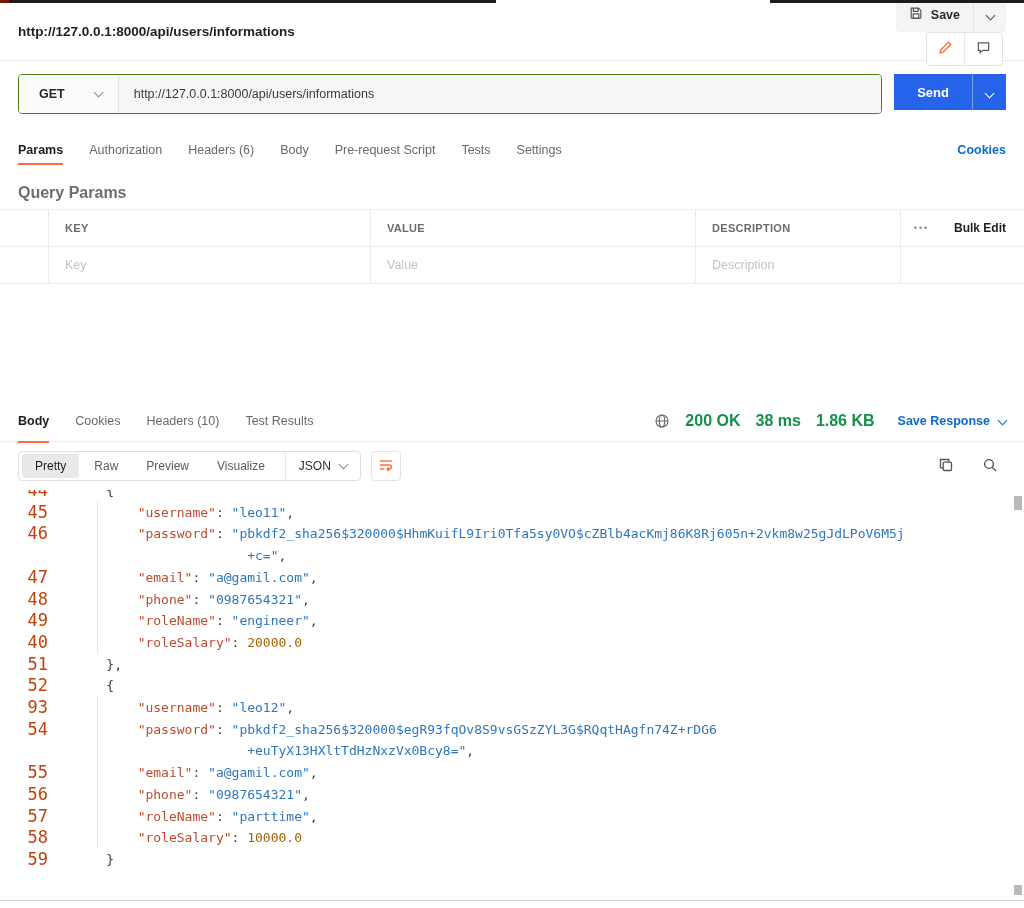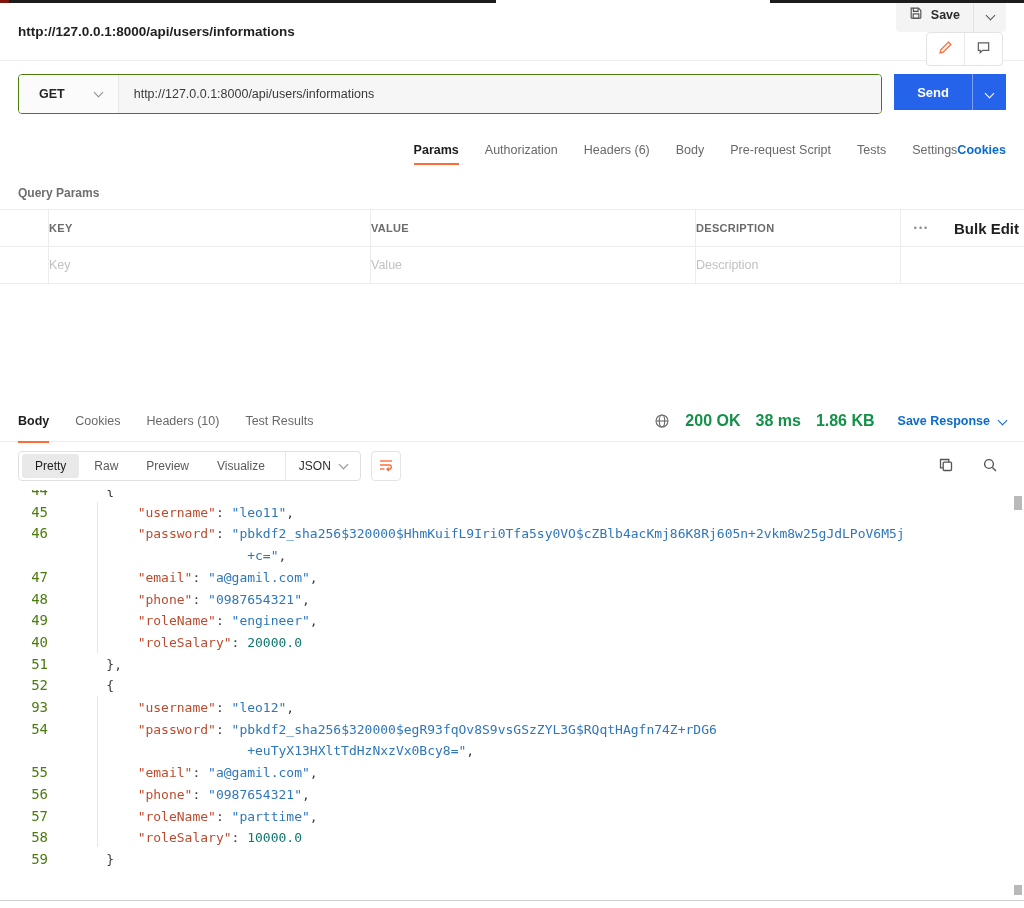--- a/index.html
+++ b/index.html
@@ -36,40 +36,40 @@
   .method-btn .chev { color:#8d8d8d; margin-top:-3px; }
   .url-input { flex:1; border:none; outline:none; background:#f6f6f6; padding:0 15px;
     font-size:12.5px; color:#3a3a3a; font-family:inherit; }
   .send-group { display:flex; border-radius:0; overflow:hidden; height:36px; }
   .send-btn { border:none; background:#2563eb; color:#fff; font-size:13px; font-weight:bold;
     padding:0 23px; cursor:pointer; font-family:inherit; }
   .send-caret { border:none; background:#2563eb; border-left:1px solid rgba(255,255,255,.4);
     width:34px; color:#fff; cursor:pointer; }
 
   
-  .tabs-row { display:flex; align-items:center; justify-content:flex-end; height:46px; padding:0 18px; }
+  .tabs-row { display:flex; align-items:center; justify-content:space-between; height:46px; padding:0 18px; }
   .tabs { display:flex; gap:26px; }
   .tab { position:relative; font-size:12.5px; color:#696969; cursor:pointer; padding:4px 0; }
   .tab.active { color:#1d1d1d; font-weight:600; }
   .tab.active::after { content:""; position:absolute; left:0; right:0; bottom:-4px; height:2px; background:#ff6c37; }
   .cookies-link { font-size:12.5px; font-weight:bold; color:#0b6bcb; cursor:pointer; }
 
-  .qp-title { height:36px; padding:4px 18px 0; font-size:12px; font-weight:bold; color:#6e6e6e;
+  .qp-title { height:36px; padding:4px 18px 0; font-size:16px; font-weight:bold; color:#6e6e6e;
     display:flex; align-items:center; }
 
   
   .qp-table { border-top:1px solid #ececec; }
   .qp-row { display:grid; grid-template-columns:48px 322px 325px 205px 42px 82px;
     height:37px; border-bottom:1px solid #ececec; align-items:center; }
-  .qp-cell { height:100%; display:flex; align-items:center; }
+  .qp-cell { height:100%; display:flex; align-items:center; padding-left:16px; }
   .qp-cell.bl { border-left:1px solid #ececec; }
   .qp-head { font-size:11px; font-weight:bold; color:#6b6b6b; letter-spacing:.3px; }
   .more-dots { justify-content:center; padding-left:0; font-size:9px; letter-spacing:2px;
     color:#8a8a8a; cursor:pointer; }
-  .bulk-edit { font-size:15px; font-weight:bold; color:#1f1f1f; cursor:pointer; padding-left:12px; }
+  .bulk-edit { font-size:12px; font-weight:bold; color:#1f1f1f; cursor:pointer; padding-left:12px; }
   .qp-input { width:100%; border:none; outline:none; background:transparent; font-size:12.5px;
     color:#3a3a3a; font-family:inherit; }
   .qp-input::placeholder { color:#c2c2c2; }
 
   .section-spacer { height:116px; background:#fff; }
 
   
   .resp-row { display:flex; align-items:center; justify-content:space-between; height:42px;
     padding:0 18px; border-bottom:1px solid #ededed; }
   .resp-tabs { display:flex; gap:26px; align-items:center; }
@@ -96,26 +96,26 @@
   .wrap-btn { width:30px; height:30px; margin-left:10px; border:1px solid #e3e3e3; border-radius:4px;
     background:#fff; display:flex; align-items:center; justify-content:center; cursor:pointer; }
   .view-right { display:flex; align-items:center; gap:28px; padding-right:8px; }
   .plain-icon-btn { border:none; background:transparent; cursor:pointer; display:flex; }
 
   
   .code-area { position:relative; height:410px; overflow:hidden;
     font-family:"DejaVu Sans Mono", monospace; font-size:13px; line-height:21.7px; }
   #code-lines { margin-top:-10px; }
   .code-line { display:flex; }
-  .line-num { width:48px; min-width:48px; text-align:right; color:#4d7c0f; font-size:14px; }
+  .line-num { width:48px; min-width:48px; text-align:right; color:#c2410c; font-size:17px; }
   .line-content { white-space:pre; padding-left:27px; color:#3c3c3c; }
   .tok-p { color:#3c3c3c; }
   .tok-k { color:#bb4b2e; }
   .tok-s { color:#2e77bb; }
-  .tok-n { color:#0f766e; }
+  .tok-n { color:#a16207; }
   .indent-guide { position:absolute; left:97px; width:1px; background:#e6e6e6; }
   .guide-1 { top:12px; height:151px; }
   .guide-2 { top:206px; height:151px; }
   .v-scroll { position:absolute; top:0; right:0; bottom:0; width:12px; }
   .v-thumb { position:absolute; top:6px; right:2px; width:8px; height:14px; background:#b9b9b9; }
   .v-corner { position:absolute; bottom:5px; right:2px; width:8px; height:10px; background:#b9b9b9; }
 
   .bottom-border { border-top:1px solid #cfcfcf; height:8px; background:#fff; }
 
   .chev { display:inline-block; width:7px; height:7px;

